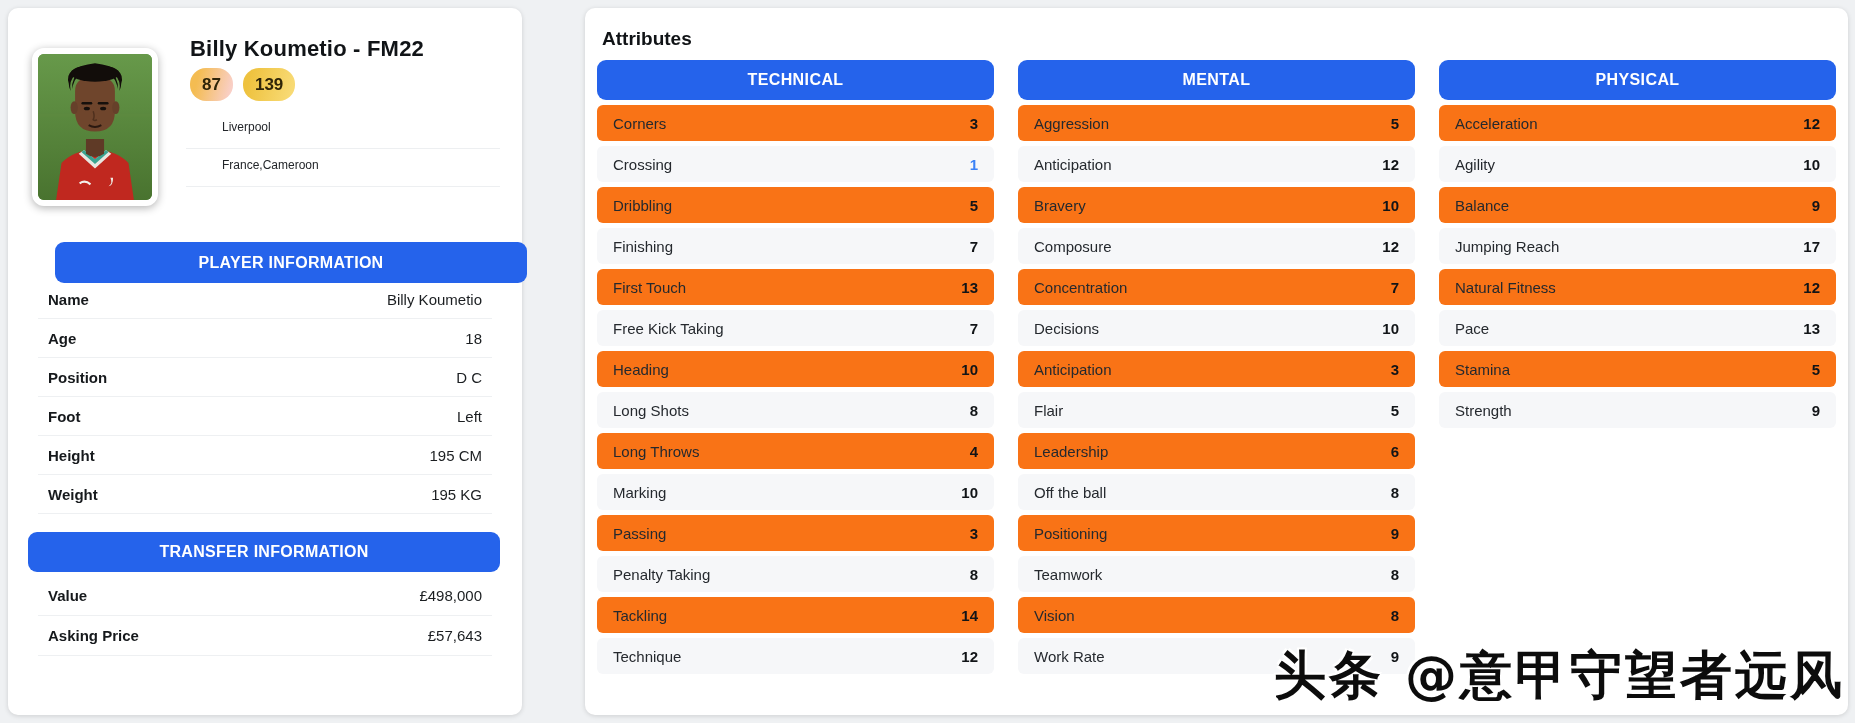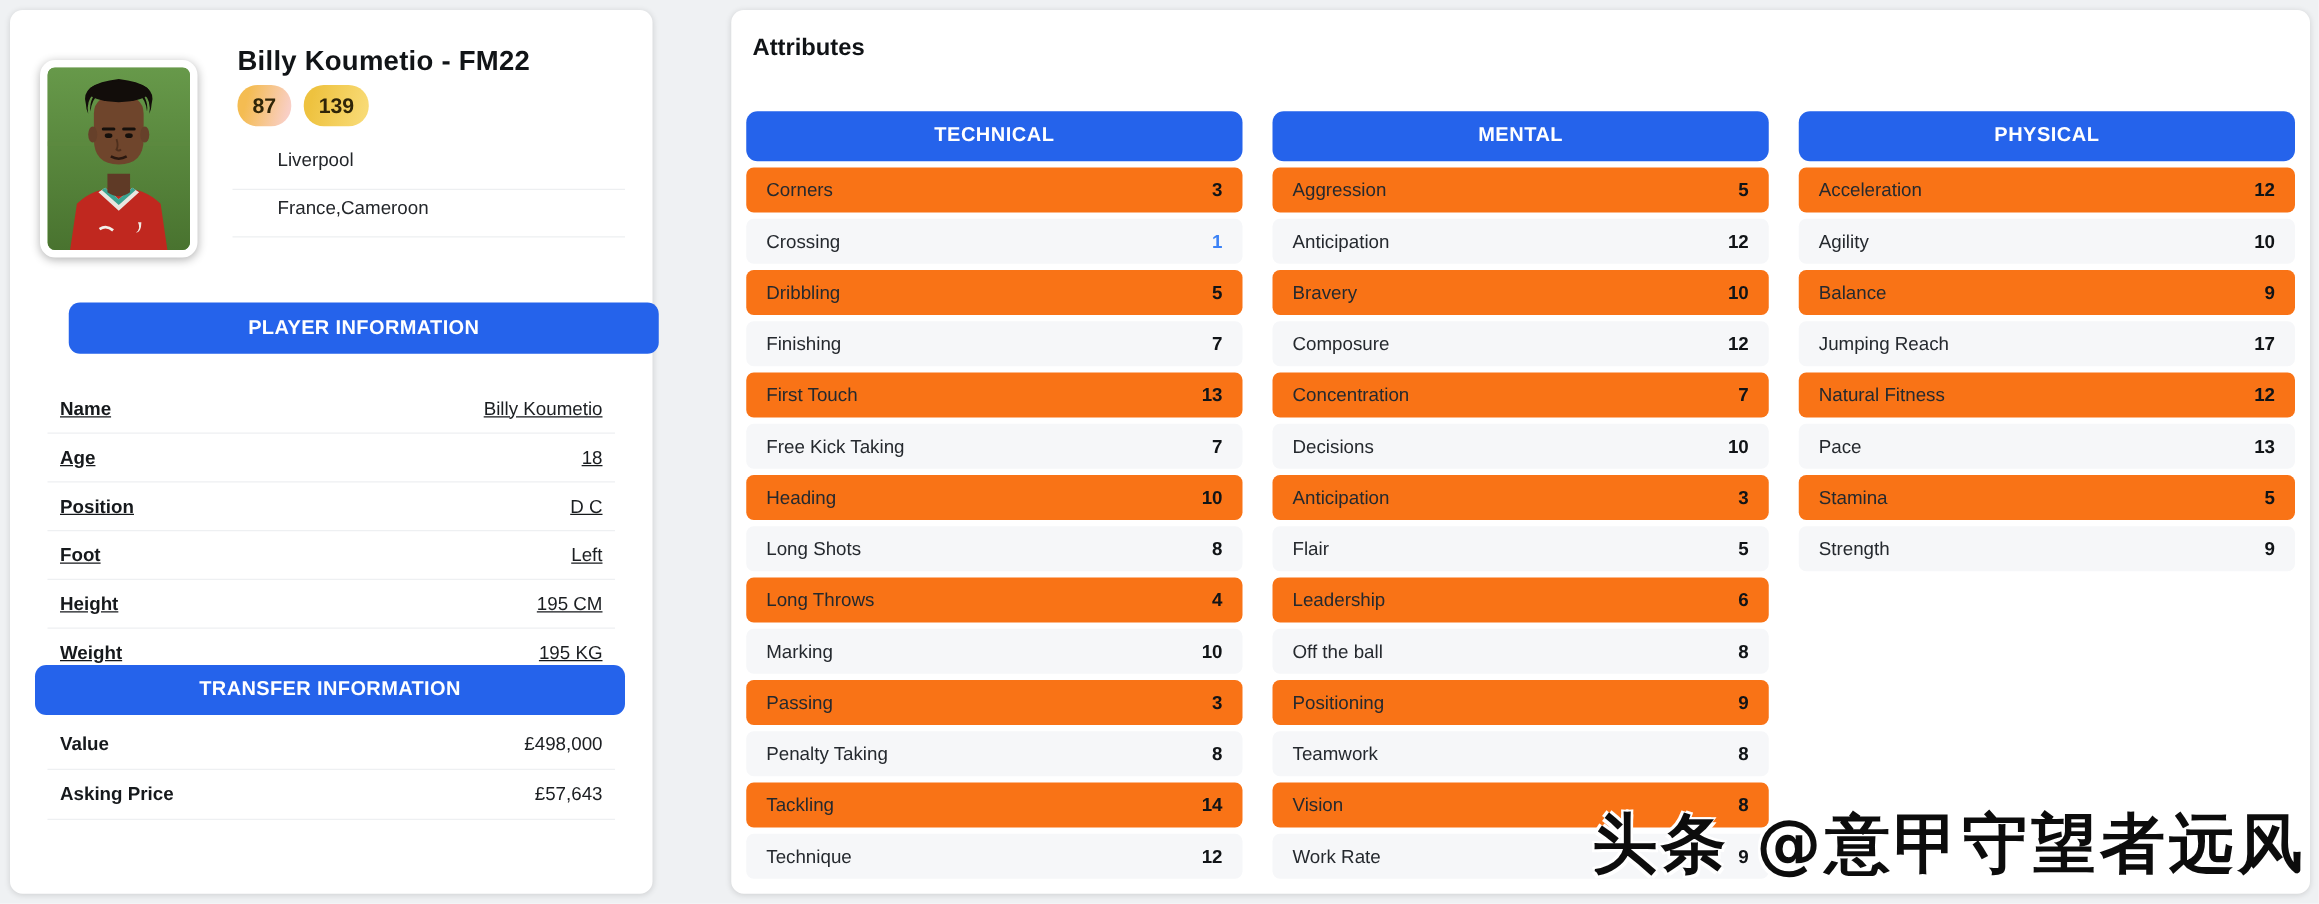--- a/index.html
+++ b/index.html
@@ -38,57 +38,57 @@
     height: 33px; min-width: 40px; padding: 16px 12px;
     border-radius: 16px; display: flex; align-items: center; justify-content: center;
     font-size: 17px; font-weight: 700; color: #2f2508;
   }
   .badge-0 { background: linear-gradient(105deg, #f4bc52 20%, #f9cfc6 90%); }
   .badge-1 { background: linear-gradient(105deg, #eec23f 15%, #f8da74 90%); }
 
   .meta-row {
     position: absolute; left: 178px; right: 22px;
     padding: 0 0 14px 36px;
-    font-size: 15px; color: #23262a;
+    font-size: 12px; color: #23262a;
     border-bottom: 1px solid #edeff1;
   }
   .meta-club { top: 112px; }
   .meta-nation { top: 150px; }
 
   .section-header {
     position: absolute; left: 20px; width: 472px; height: 41px;
     background: #2563eb; border-radius: 9px;
     display: flex; align-items: center; justify-content: center;
     color: #fff; font-size: 16px; font-weight: 700; letter-spacing: .3px;
   }
   #player-info-header { top: 234px; margin-left: 27px; }
   #transfer-info-header { top: 524px; height: 40px; }
 
   .info-rows { position: absolute; left: 30px; right: 30px; }
-  #player-info-rows { top: 300px; text-decoration: underline; }
+  #player-info-rows { top: 272px; }
   #transfer-info-rows { top: 568px; }
   .info-row {
     height: 39px; padding: 0 10px;
     display: flex; align-items: center; justify-content: space-between;
     border-bottom: 1px solid #eef0f2;
   }
   #transfer-info-rows .info-row { height: 40px; }
   .info-label { font-size: 15px; font-weight: 700; color: #16191c; }
   .info-value { font-size: 15px; color: #1b1e21; }
 
   
   #right-card { left: 585px; top: 8px; width: 1263px; height: 707px; }
 
   .attr-title {
     position: absolute; left: 17px; top: 20px;
     font-size: 19px; font-weight: 700; color: #101316;
   }
   .attr-columns {
     position: absolute; left: 12px; right: 12px; top: 52px;
-    display: grid; grid-template-columns: repeat(3, 1fr); column-gap: 24px; margin-top: 29px;
+    display: grid; grid-template-columns: repeat(3, 1fr); column-gap: 24px;
   }
   .col-header {
     height: 40px; margin-bottom: 5px;
     background: #2563eb; border-radius: 9px;
     display: flex; align-items: center; justify-content: center;
     color: #fff; font-size: 16px; font-weight: 700; letter-spacing: .4px;
   }
   .attr-row {
     height: 36px; margin-bottom: 5px; padding: 0 16px;
     display: flex; align-items: center; justify-content: space-between;

